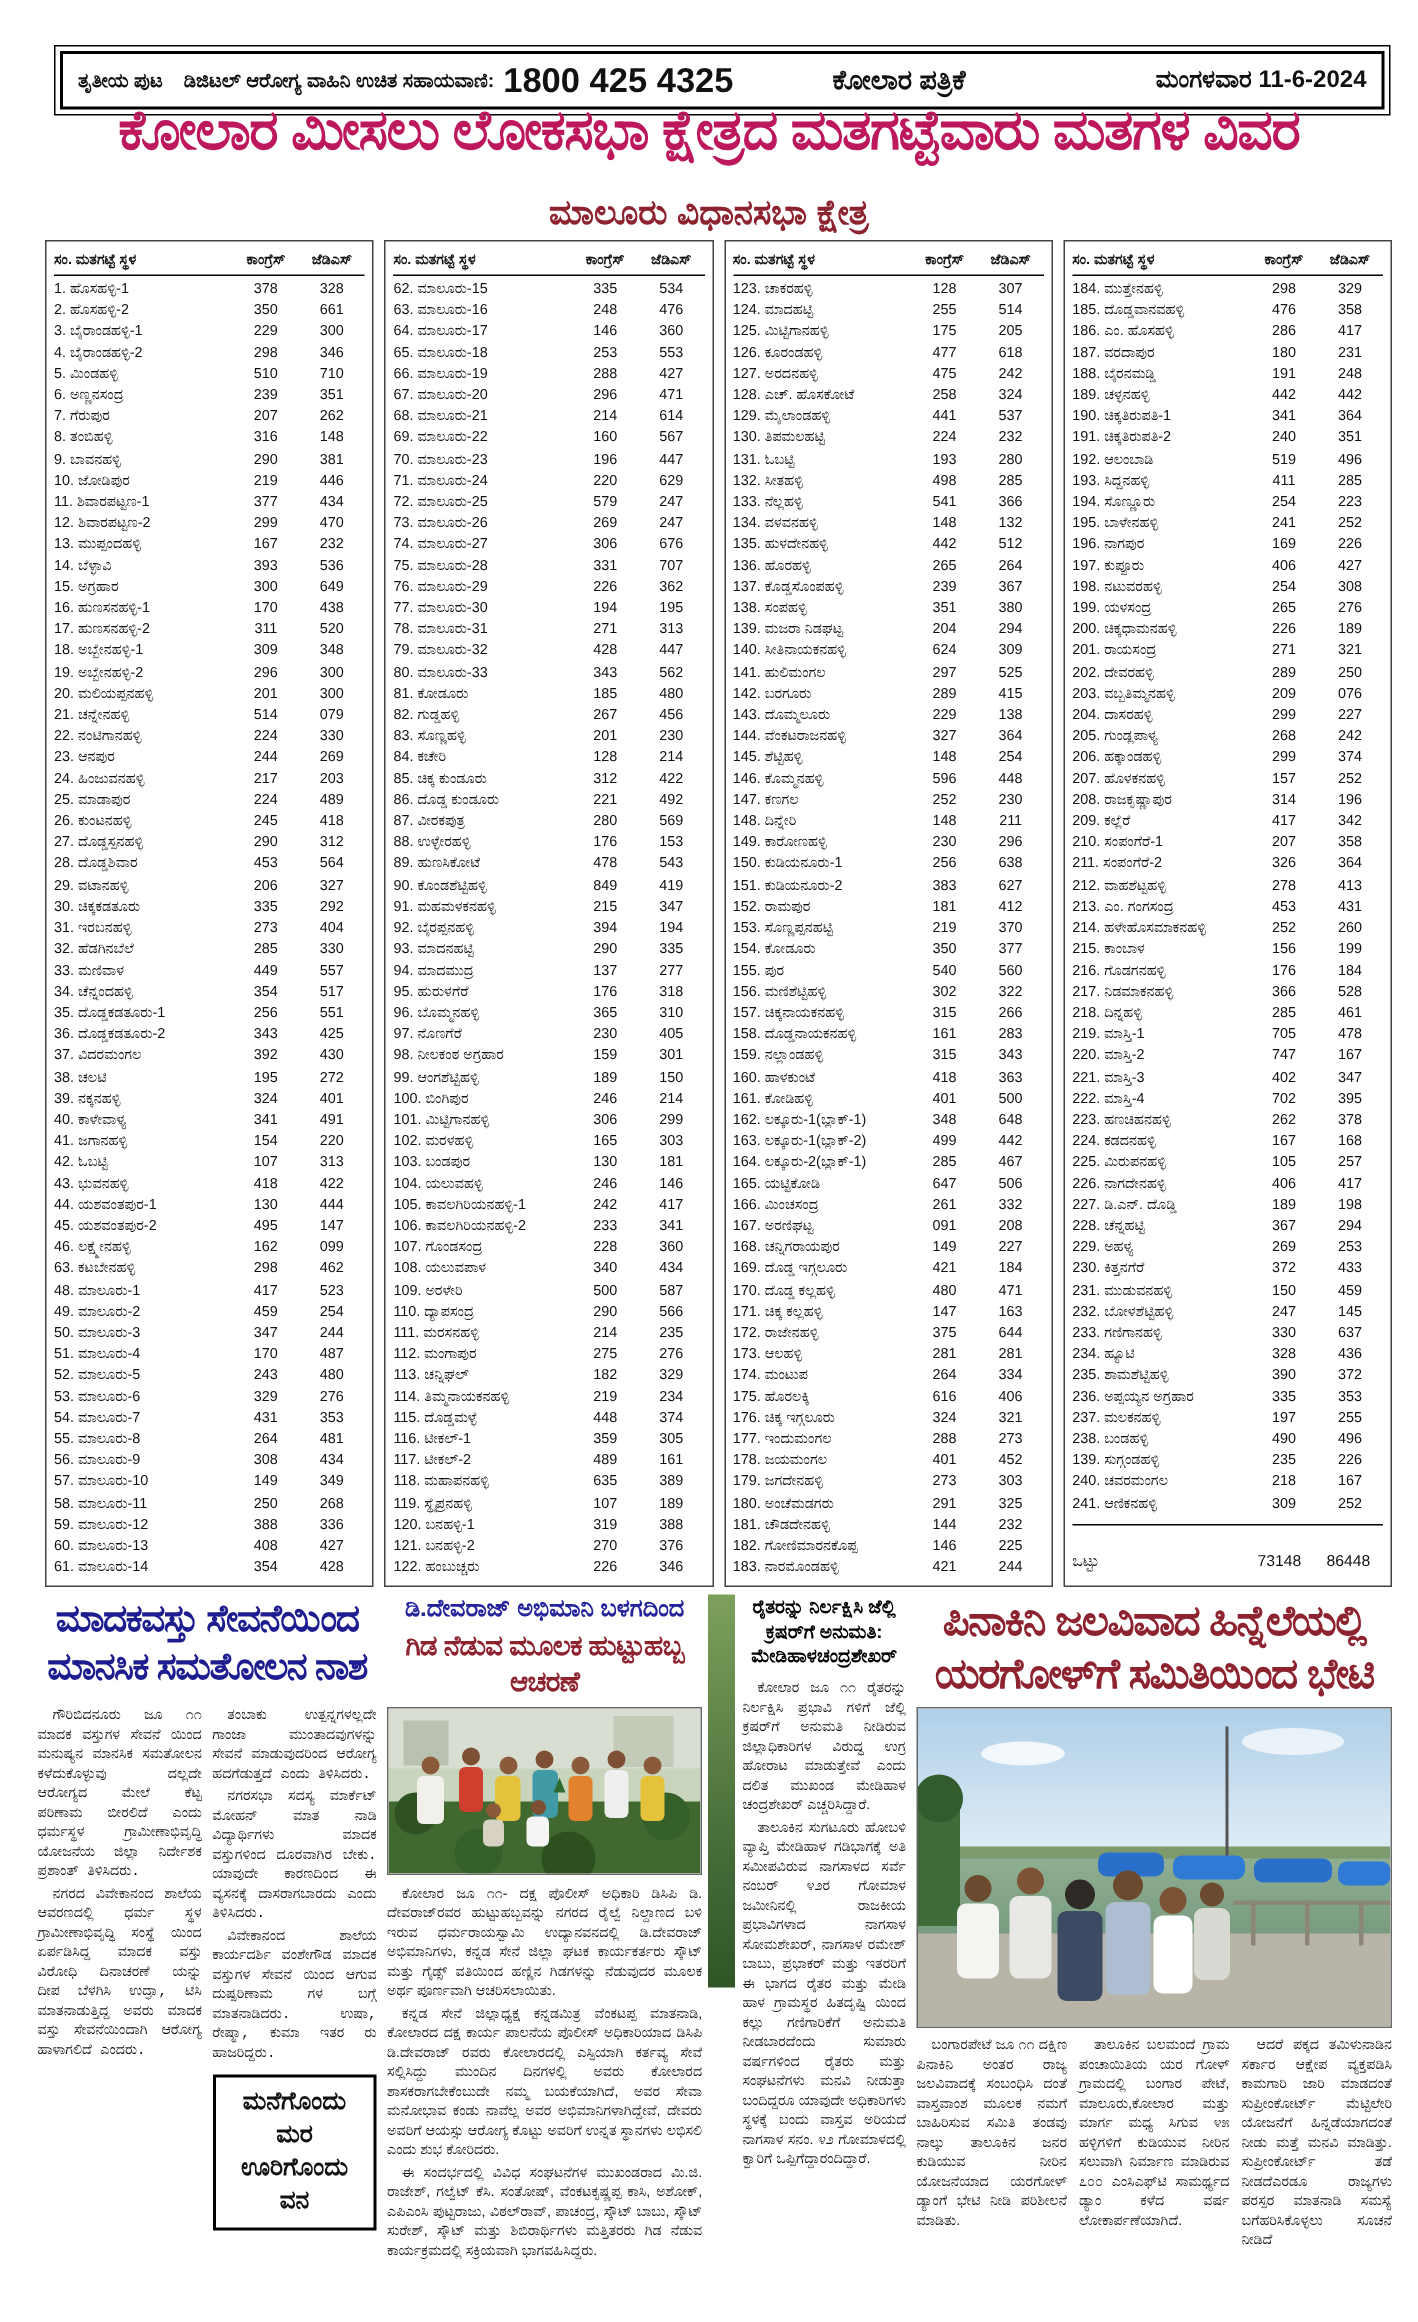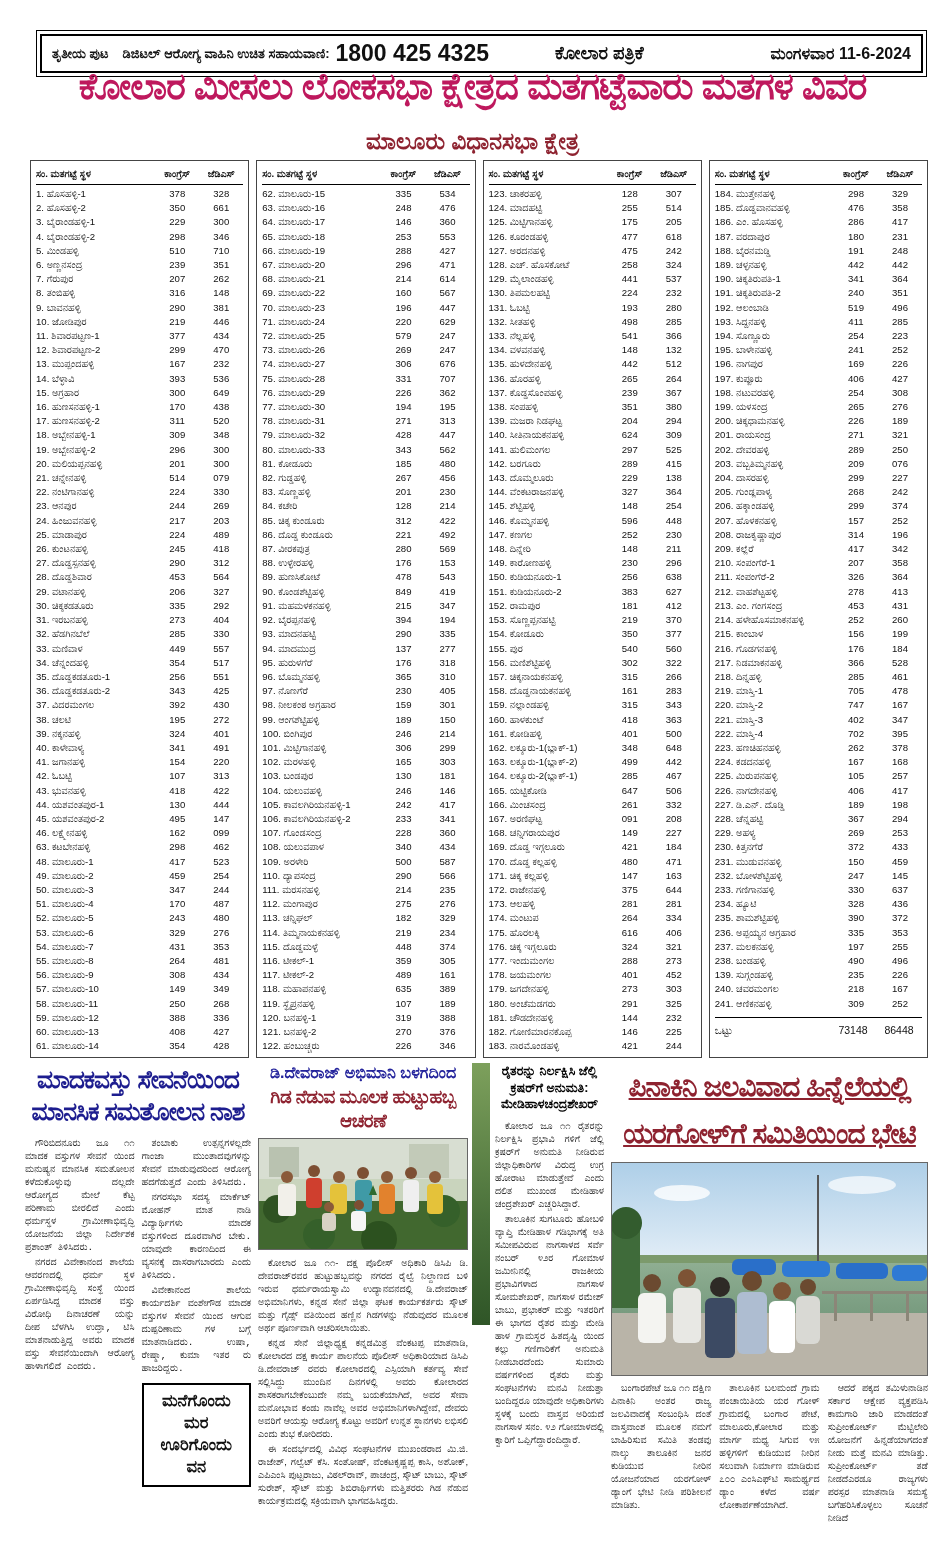--- a/index.html
+++ b/index.html
@@ -17,35 +17,35 @@
   .sub-title{position:absolute;top:128px;left:0;width:100%;text-align:center;font-size:23px;font-weight:bold;color:#8e2330;}
   
   .tables{position:absolute;top:160px;left:30px;right:17px;display:flex;gap:7px;}
   .tbox{flex:1;border:1px solid #444;height:898px;padding:4px 5px 0 5px;box-sizing:border-box;overflow:hidden;}
   .thead{display:flex;font-size:9.5px;font-weight:bold;padding:3px 0 4px 0;border-bottom:1.5px solid #000;margin-bottom:2px;}
   .thead .tname{flex:1;}
   .thead .tnum{width:44px;text-align:center;}
   .trow{display:flex;font-size:9.6px;line-height:14.2px;white-space:nowrap;}
   .trow .tname{flex:1;overflow:hidden;}
   .trow .tnum{width:44px;text-align:center;}
-  .total-row{display:flex;font-size:10.5px;border-top:1.5px solid #000;margin-top:6px;padding-top:6px;}
+  .total-row{display:flex;font-size:10.5px;border-top:1.5px solid #000;margin-top:6px;padding-top:18px;}
   .total-row .tname{flex:1;}
   .total-row .tnum{width:46px;text-align:center;}
   
   .bottom{position:absolute;top:1063px;left:25px;right:17px;height:480px;display:flex;}
   .art-left{width:228px;margin-right:7px;}
   .art-mid{width:210px;margin-right:4px;}
   .photo-strip{width:18px;margin-right:5px;height:262px;background:linear-gradient(#7da05c,#49703a 60%,#2f5527);}
   .art-crusher{width:110px;margin-right:7px;}
   .art-right{width:317px;}
   .hl-left{font-size:25px;line-height:32px;font-weight:bold;color:#1d1d8f;text-align:center;letter-spacing:-1px;}
   .hl-mid-1{font-size:16px;font-weight:bold;color:#24249c;text-align:center;line-height:20px;}
   .hl-mid-2{font-size:18.5px;font-weight:bold;color:#8e2330;text-align:center;line-height:24px;margin-top:2px;letter-spacing:-0.5px;}
   .hl-crusher{font-size:12.5px;font-weight:bold;color:#000;text-align:center;line-height:16.5px;}
-  .hl-right{font-size:28px;line-height:47px;font-weight:bold;color:#8e2330;text-align:center;letter-spacing:-1px;text-decoration:underline;}
+  .hl-right{font-size:28px;line-height:35px;font-weight:bold;color:#8e2330;text-align:center;letter-spacing:-1px;}
   .body-cols{display:flex;gap:7px;margin-top:10px;}
   .bcol{flex:1;font-family:Liberation Mono, monospace;}
   .bcol p, .art-body p{font-size:9.5px;line-height:13px;text-align:justify;margin:0 0 2px 0;text-indent:10px;}
   .art-body{margin-top:6px;}
   .slogan-box{border:2px solid #000;margin-top:8px;padding:6px 4px;text-align:center;font-size:16.5px;font-weight:bold;line-height:22px;}
   .photo{margin-top:5px;border:1px solid #666;overflow:hidden;}
   .photo svg{display:block;}
   .right-body{margin-top:5px;column-count:3;column-gap:8px;}
   .right-body p{font-size:9.5px;line-height:13px;text-align:justify;margin:0 0 2px 0;text-indent:10px;}
 </style>

